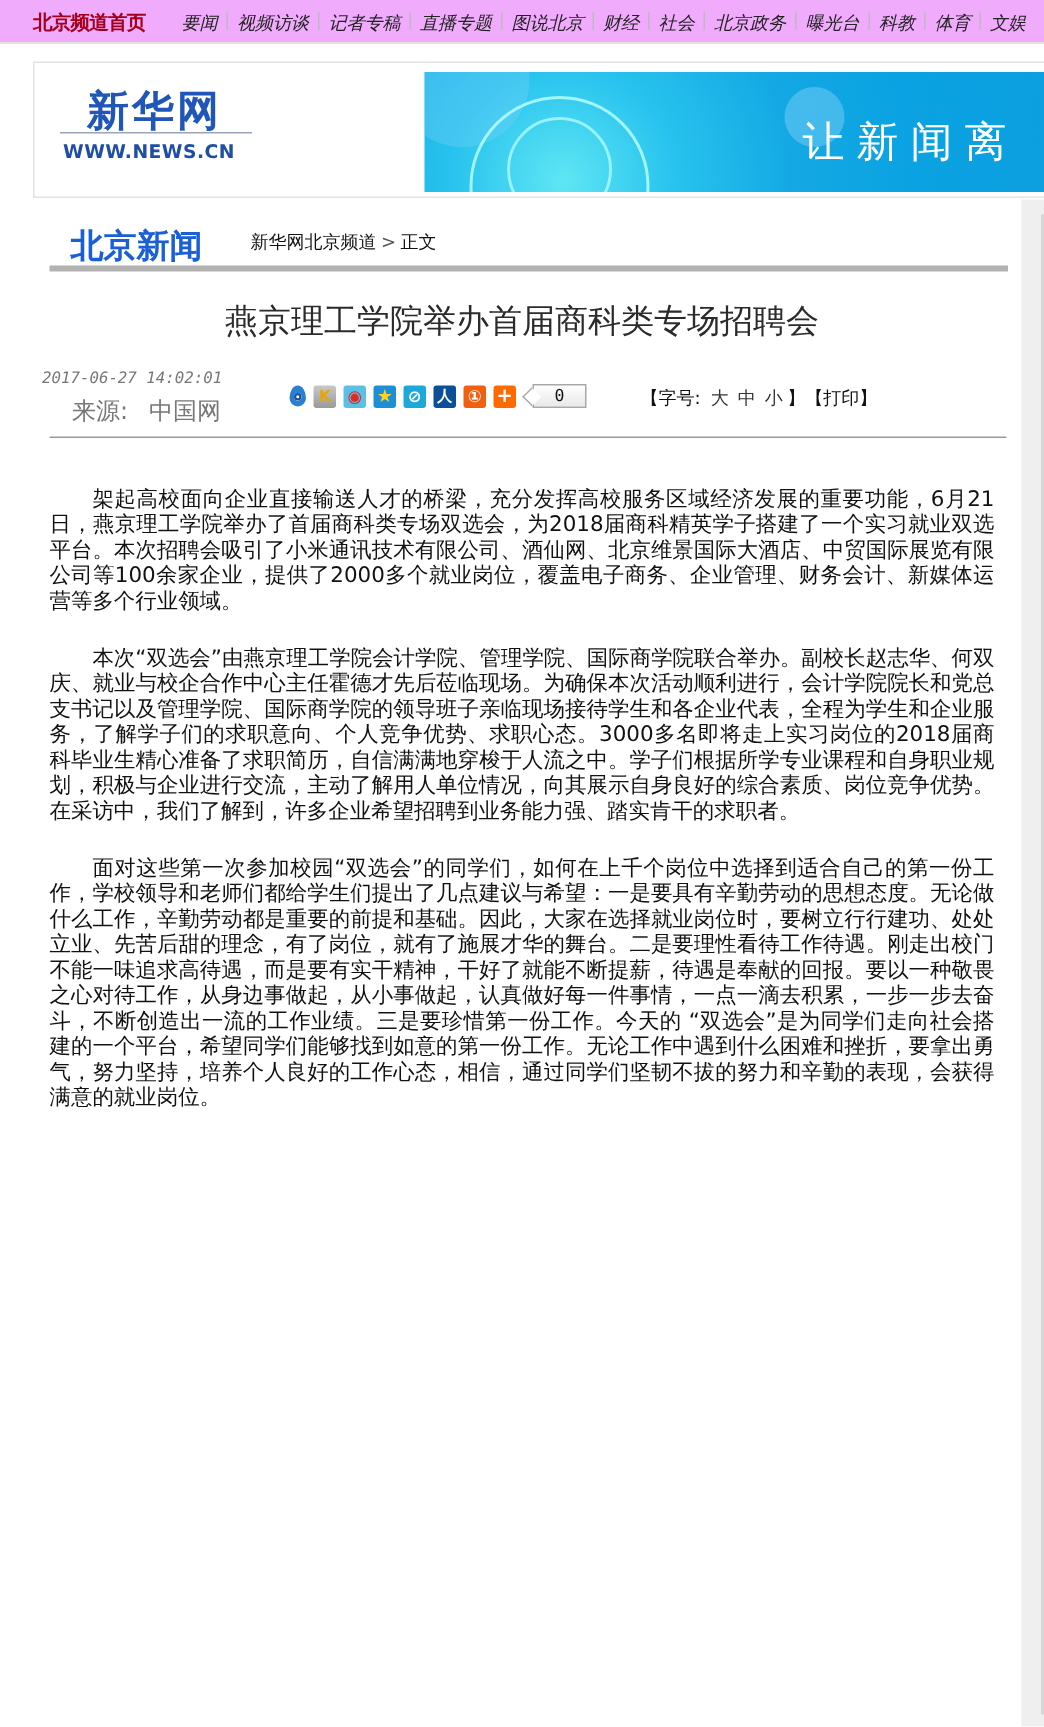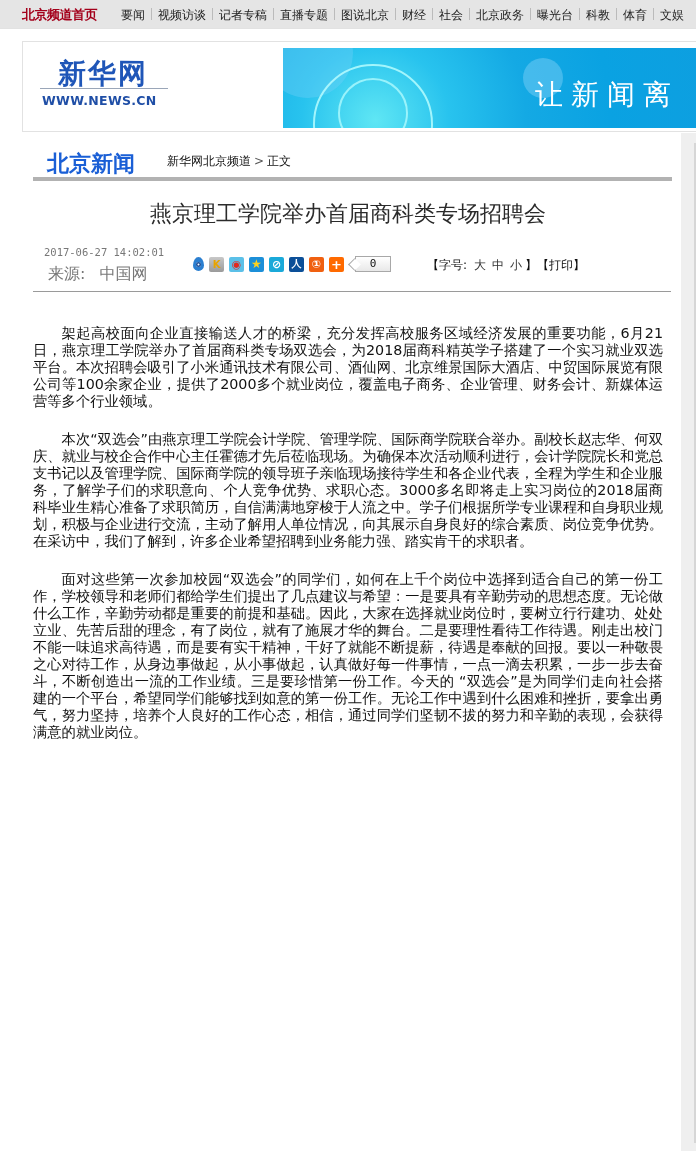--- a/index.html
+++ b/index.html
@@ -1,23 +1,23 @@
 <!DOCTYPE html>
 <html><head>
 <meta charset="utf-8">
 <style>
   * { margin: 0; padding: 0; box-sizing: border-box; }
   html, body { width: 696px; height: 1151px; overflow: hidden; background: #ffffff; }
   body { font-family: "DejaVu Sans", "Liberation Sans", sans-serif; color: #000; position: relative; }
 
   
-  .topnav { position: absolute; left: 0; top: 0; width: 696px; height: 29px; background: #e5e5e5; border-bottom: 1px solid #e2e2e2; white-space: nowrap; overflow: hidden; }
+  .topnav { position: absolute; left: 0; top: 0; width: 696px; height: 29px; background: #f0abfc; border-bottom: 1px solid #e2e2e2; white-space: nowrap; overflow: hidden; }
   .topnav .home { position: absolute; left: 22px; top: 6px; font-size: 13px; font-weight: bold; color: #a3001b; letter-spacing: -0.5px; }
   .topnav .items { position: absolute; left: 121px; top: 7px; font-size: 12px; color: #222; }
-  .topnav .item { display: inline-block; }
+  .topnav .item { display: inline-block; font-style: italic; }
   .topnav .sep { display: inline-block; width: 1px; height: 12px; background: #bbb; margin: 0 6px; vertical-align: -1px; }
 
   
   .masthead { position: absolute; left: 22px; top: 41px; width: 680px; height: 91px; border: 1px solid #e2e2e2; background: #fff; }
   .logo { position: absolute; left: 17px; top: 11px; width: 140px; height: 62px; }
   .logo .cn { position: absolute; left: 18px; top: 2px; font-size: 28px; font-weight: bold; color: #1f56b8; letter-spacing: 2px; }
   .logo .rule { position: absolute; left: 0; top: 35px; width: 128px; height: 1px; background: #9aa6b8; }
   .logo .en { position: absolute; left: 2px; top: 40px; font-size: 12.5px; font-weight: bold; color: #1f4ea6; letter-spacing: 0.3px; }
   .banner { position: absolute; left: 260px; top: 6px; width: 420px; height: 80px; overflow: hidden;
             background: radial-gradient(circle at 22% 90%, #5fe6f4 0%, #28c3ee 22%, #14a9e4 45%, #0aa2e2 70%, #0d9fe0 100%); }
@@ -28,21 +28,21 @@
   .banner .slogan { position: absolute; left: 252px; top: 28px; font-family: "DejaVu Serif", "Liberation Serif", serif; font-size: 28px; color: #fff; letter-spacing: 8px; white-space: nowrap; }
 
   
   .section-title { position: absolute; left: 47px; top: 149px; font-size: 22px; font-weight: bold; color: #1a5fd6; }
   .crumbs { position: absolute; left: 167px; top: 153px; font-size: 12px; color: #111; white-space: nowrap; }
   .crumbs .arrow { color: #555; margin: 0 3px; }
   .section-rule { position: absolute; left: 33px; top: 177px; width: 639px; height: 4px; background: #b2b2b2; }
 
   
   .title { position: absolute; left: 0; width: 696px; top: 199px; text-align: center; font-size: 22px; color: #2b2b2b; }
-  .meta-date { position: absolute; left: 44px; top: 246px; font-size: 10.5px; color: #777; font-family: "DejaVu Sans Mono", "Liberation Mono", monospace; }
+  .meta-date { position: absolute; left: 28px; top: 246px; font-size: 10.5px; color: #777; font-family: "DejaVu Sans Mono", "Liberation Mono", monospace; font-style: italic; }
   .meta-src { position: absolute; left: 33px; top: 264px; font-size: 16px; color: #777; margin-left: 15px; }
   .meta-src .v { margin-left: 14px; }
   .share { position: absolute; left: 193px; top: 256px; height: 16px; display: flex; align-items: center; gap: 5px; }
   .share .ic { width: 15px; height: 15px; border-radius: 2px; display: flex; align-items: center; justify-content: center; font-size: 10px; font-weight: bold; color: #fff; }
   .share .drop { width: 11px; height: 14px; border-radius: 50% 50% 50% 50% / 60% 60% 40% 40%; background: #2b7fd0; position: relative; }
   .share .drop::after { content: ""; position: absolute; left: 3px; top: 5px; width: 5px; height: 5px; border-radius: 50%; background: #fff; box-shadow: inset 0 0 0 1.5px #1b4f9a; }
   .count { position: relative; margin-left: 6px; width: 36px; height: 16px; border: 1px solid #a8a8a8; background: linear-gradient(#fff, #e8e8e8); font-size: 11px; text-align: center; line-height: 14px; color: #111; font-family: "DejaVu Sans Mono", monospace; }
   .count::before { content: ""; position: absolute; left: -6px; top: 3px; width: 8px; height: 8px; background: #fff; border-left: 1px solid #a8a8a8; border-bottom: 1px solid #a8a8a8; transform: rotate(45deg); }
   .fontsize { position: absolute; left: 427px; top: 257px; font-size: 12px; color: #111; white-space: nowrap; }
   .fontsize .opt { color: #333; margin: 0 3px; }

